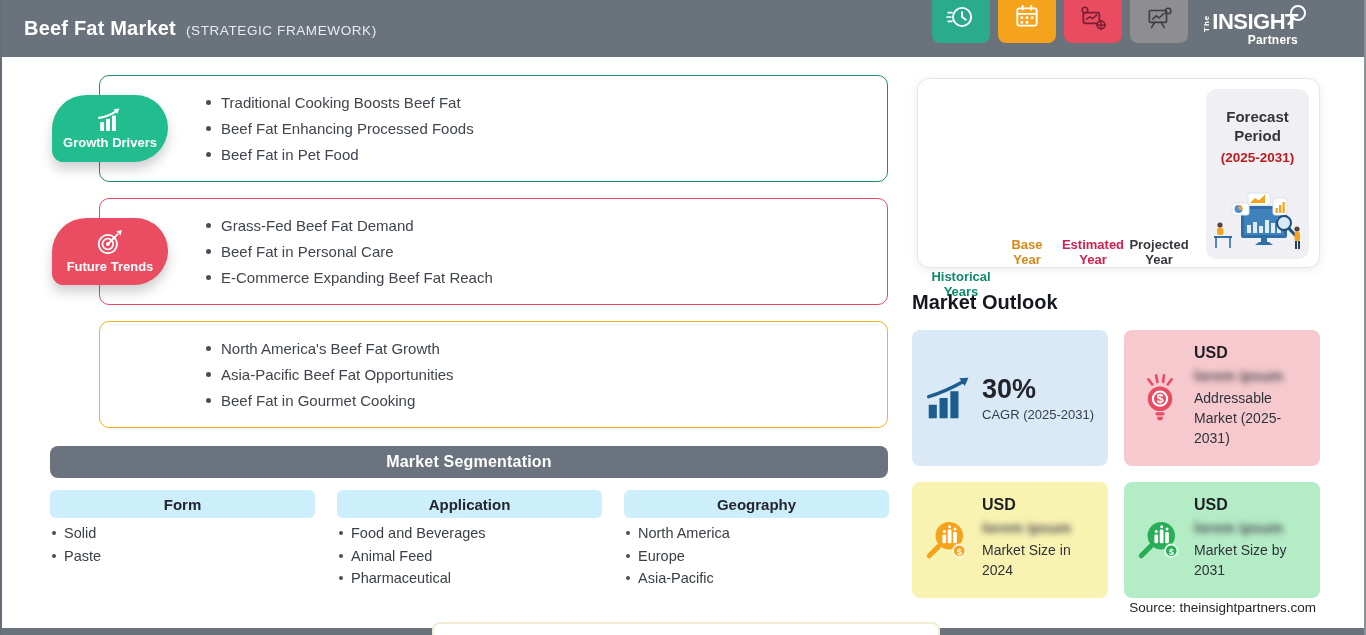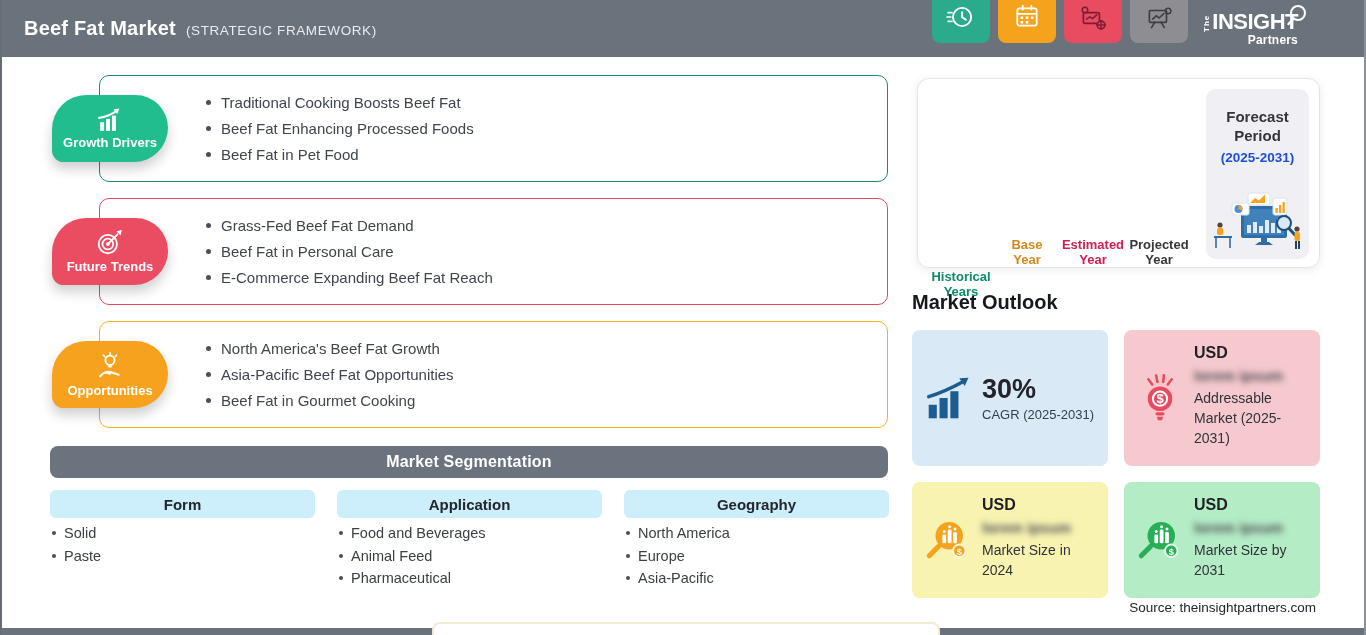--- a/index.html
+++ b/index.html
@@ -76,21 +76,21 @@
   .b1 { height:84px; } .b1 .bar-solid { background:#29ab8c; }
   .b2 { height:100px; } .b2 .bar-solid { background:#f5a31c; }
   .b3 { height:114px; } .b3 .bar-solid { background:#e94b60; }
   .b4 { height:144px; } .b4 .bar-solid { background:#8d8d92; }
   .c1 { color:#0e8a6c;margin-top:32px; } .c2 { color:#d18a1b; } .c3 { color:#cf2150; } .c4 { color:#36363d; }
   .forecast-panel {
     position:absolute; left:288px; top:10px; width:103px; height:170px;
     background:#f0f0f4; border-radius:10px; text-align:center; padding-top:18px;
   }
   .forecast-line { font-size:15px; font-weight:bold; color:#34343c; line-height:19px; }
-  .forecast-range { font-size:13.5px; font-weight:600; color:#1d4ed8; margin-top:5px; }
+  .forecast-range { font-size:13.5px; font-weight:600; color:#b91c1c; margin-top:5px; }
   .forecast-illustration { position:absolute; left:5px; bottom:5px; }
   
   .outlook-title { position:absolute; left:910px; top:291px; font-size:20px; font-weight:bold; color:#15181e; }
   .card { position:absolute; border-radius:8px; }
   .card-blue { left:910px; top:330px; width:196px; height:136px; background:#d9e9f5; }
   .card-pink { left:1122px; top:330px; width:196px; height:136px; background:#f5c9ce; }
   .card-yellow { left:910px; top:482px; width:196px; height:116px; background:#f9f3b2; }
   .card-green { left:1122px; top:482px; width:196px; height:116px; background:#b4ecc6; }
   .card-blue { display:flex; align-items:center; gap:10px; padding-left:14px; }
   .cagr-text .cagr-value { font-size:27px; font-weight:bold; color:#23232b; line-height:30px; }
@@ -163,32 +163,20 @@
       </svg>
       <span class="badge-label">Future Trends</span>
     </div>
   </div>
 
   <div class="section sec-3">
     <div class="sec-box">
       <div class="bullet-item">North America's Beef Fat Growth</div>
       <div class="bullet-item">Asia-Pacific Beef Fat Opportunities</div>
       <div class="bullet-item">Beef Fat in Gourmet Cooking</div>
-    </div>
-    <div class="badge badge-orange">
-      <svg width="30" height="28" viewBox="0 0 26 24">
-        <circle cx="13" cy="7" r="4" fill="none" stroke="#ffffff" stroke-width="1.6"></circle>
-        <rect x="11.4" y="11.2" width="3.2" height="2" rx="0.8" fill="#ffffff"></rect>
-        <line x1="13" y1="0.4" x2="13" y2="2" stroke="#ffffff" stroke-width="1.4" stroke-linecap="round"></line>
-        <line x1="7.2" y1="2.6" x2="8.4" y2="3.8" stroke="#ffffff" stroke-width="1.4" stroke-linecap="round"></line>
-        <line x1="18.8" y1="2.6" x2="17.6" y2="3.8" stroke="#ffffff" stroke-width="1.4" stroke-linecap="round"></line>
-        <path d="M4.5 21 c2.5 -4 7 -4.6 10 -3.4 l6 2" fill="none" stroke="#ffffff" stroke-width="1.8" stroke-linecap="round"></path>
-        <path d="M9 17.6 l4 1.2" stroke="#ffffff" stroke-width="1.6" stroke-linecap="round"></path>
-      </svg>
-      <span class="badge-label">Opportunities</span>
     </div>
   </div>
 
   <div class="seg-bar">Market Segmentation</div>
 
   <div class="seg-head seg-head-1">Form</div>
   <div class="seg-head seg-head-2">Application</div>
   <div class="seg-head seg-head-3">Geography</div>
 
   <div class="seg-list seg-list-1">

